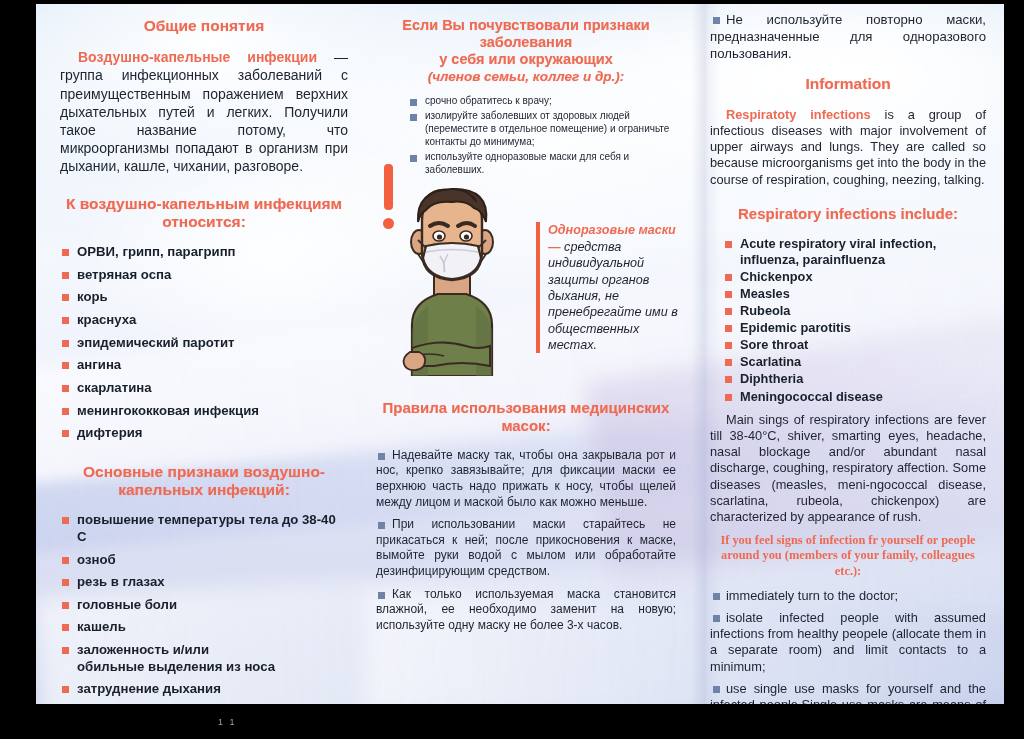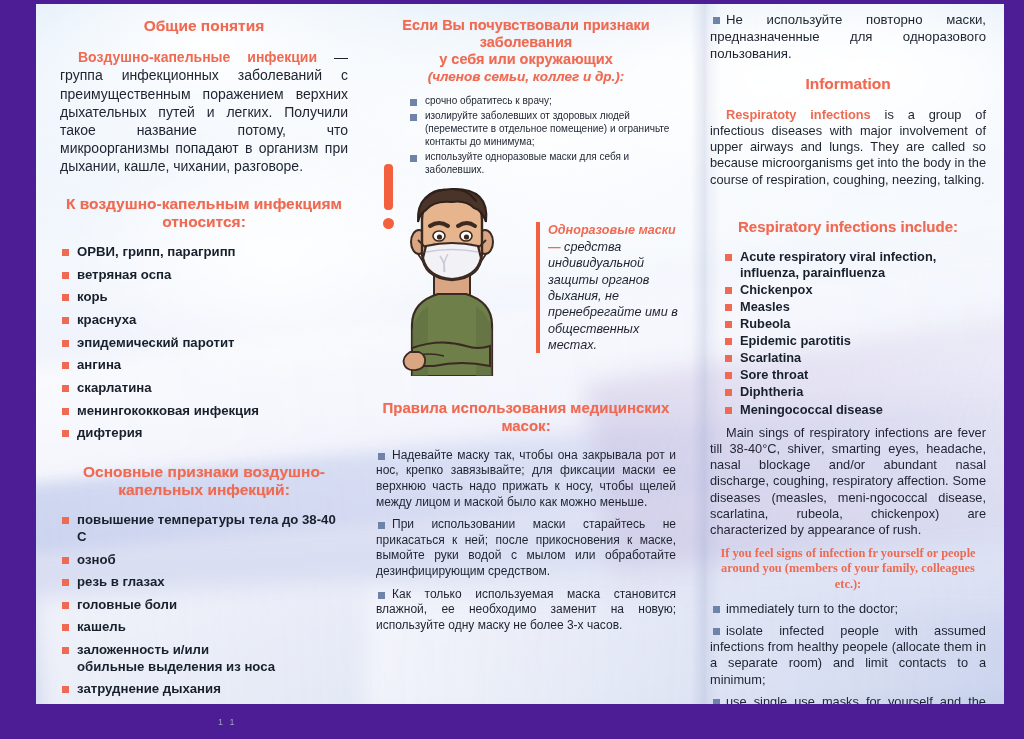--- a/index.html
+++ b/index.html
@@ -7,21 +7,21 @@
   html, body {
     margin: 0; padding: 0;
     width: 1024px; height: 739px;
     background: #ffffff;
     font-family: "Liberation Sans", "DejaVu Sans", sans-serif;
   }
 
   #page {
     position: relative;
     width: 1024px; height: 739px;
-    background: #4c1d95;
+    background: #000000;
     overflow: hidden;
   }
 
   
   #sheet {
     position: absolute;
     left: 36px; top: 4px;
     width: 968px; height: 700px;
     background:
       radial-gradient(ellipse 70% 50% at 18% 6%, #ffffff 0%, rgba(255,255,255,0) 58%),
@@ -375,30 +375,30 @@
       </div>
 
       <div class="col col-3">
 
         <p class="en-bpara" style="font-size:13.2px;">Не используйте повторно маски, предназначенные для одноразового пользования.</p>
 
         <div class="head h16" style="margin-top:8px;">Information</div>
 
         <p class="en-para"><span class="hl">Respiratoty infections</span><span> is a group of infectious diseases with major involvement of upper airways and lungs. They are called so because microorganisms get into the body in the course of respiration, coughing, neezing, talking.</span></p>
 
-        <div class="head h15" style="margin-top:25px;">Respiratory infections include:</div>
+        <div class="head h15" style="margin-top:12px;">Respiratory infections include:</div>
 
         <ul class="enlist">
           <li>Acute respiratory viral infection, influenza, parainfluenza</li>
           <li>Chickenpox</li>
           <li>Measles</li>
           <li>Rubeola</li>
           <li>Epidemic parotitis</li>
+          <li>Sore throat</li>
           <li>Scarlatina</li>
-          <li>Sore throat</li>
           <li>Diphtheria</li>
           <li>Meningococcal disease</li>
         </ul>
 
         <p class="en-para">Main sings of respiratory infections are fever till 38-40°C, shiver, smarting eyes, headache, nasal blockage and/or abundant nasal discharge, coughing, respiratory affection. Some diseases (measles, meni-ngococcal disease, scarlatina, rubeola, chickenpox) are characterized by appearance of rush.</p>
 
         <div class="en-sub-head">
           <span>If you feel signs of infection fr yourself or people</span><br>
           <span>around you (members of your family, colleagues etc.):</span>
         </div>

